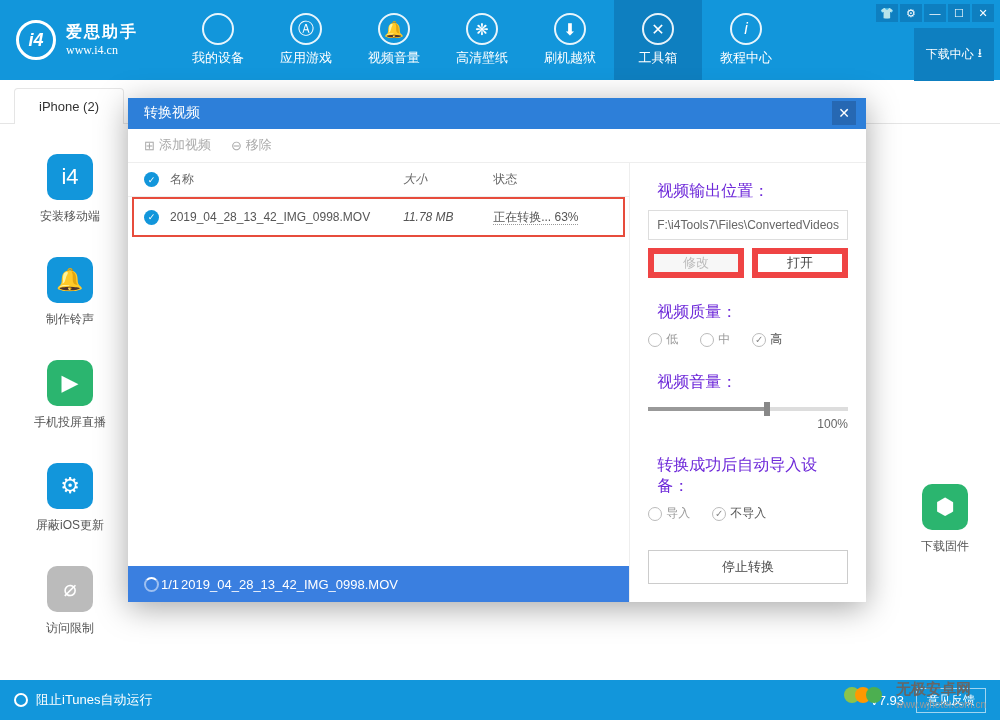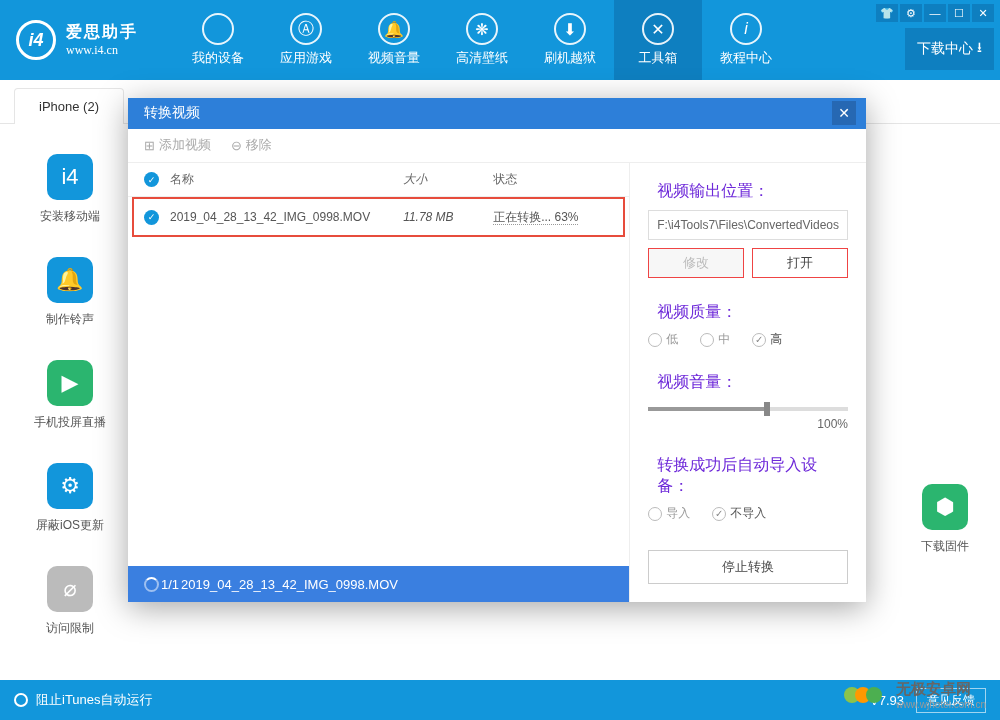--- a/index.html
+++ b/index.html
@@ -11,21 +11,21 @@
 .logo-circle { width: 40px; height: 40px; border-radius: 50%; border: 3px solid #fff; display: flex; align-items: center; justify-content: center; font-weight: bold; font-size: 18px; font-style: italic; }
 .logo-text .title { font-size: 16px; font-weight: bold; letter-spacing: 2px; }
 .logo-text .sub { font-size: 12px; font-family: Liberation Serif, serif; }
 .nav { display: flex; height: 100%; margin-left: 20px; }
 .nav-item { width: 88px; display: flex; flex-direction: column; align-items: center; justify-content: center; gap: 4px; font-size: 13px; cursor: pointer; }
 .nav-item.active { background: #0e7fc0; }
 .nav-icon { width: 32px; height: 32px; border-radius: 50%; border: 2px solid rgba(255,255,255,0.9); display: flex; align-items: center; justify-content: center; font-size: 16px; }
 .top-controls { position: absolute; right: 0; top: 0; display: flex; flex-direction: column; align-items: flex-end; gap: 6px; padding: 4px 6px; }
 .win-btns { display: flex; gap: 2px; }
 .win-btn { width: 22px; height: 18px; background: #0e7fc0; color: #fff; display: flex; align-items: center; justify-content: center; font-size: 11px; cursor: pointer; }
-.dl-center { background: #0e7fc0; color: #fff; font-size: 14px; padding: 9px 12px; cursor: pointer; display: flex; align-items: center; gap: 4px; }
+.dl-center { background: #0e7fc0; color: #fff; font-size: 12px; padding: 16px 12px; cursor: pointer; display: flex; align-items: center; gap: 4px; }
 
 
 .tabs-bar { height: 44px; border-bottom: 1px solid #e5e5e5; display: flex; align-items: flex-end; padding-left: 14px; }
 .tab { padding: 10px 24px; font-size: 13px; color: #333; border: 1px solid #e5e5e5; border-bottom: none; border-top-left-radius: 4px; border-top-right-radius: 4px; background: #fff; position: relative; top: 1px; }
 
 
 .content { position: relative; height: 556px; }
 .sidebar { position: absolute; left: 0; top: 0; width: 140px; padding-top: 30px; }
 .side-item { display: flex; flex-direction: column; align-items: center; gap: 8px; margin-bottom: 32px; font-size: 12px; color: #555; cursor: pointer; }
 .side-icon { width: 46px; height: 46px; border-radius: 10px; display: flex; align-items: center; justify-content: center; font-size: 22px; color: #fff; }
@@ -52,21 +52,21 @@
 .list-row { height: 40px; display: flex; align-items: center; padding: 0 16px; font-size: 12px; color: #555; }
 .highlight-box { position: absolute; left: 4px; top: 0; right: 4px; height: 40px; border: 2px solid #e74c3c; pointer-events: none; }
 .status-text { border-bottom: 1px dotted #999; }
 .modal-footer { height: 36px; background: #3a7fe0; color: #fff; display: flex; align-items: center; padding: 0 16px; font-size: 13px; gap: 2px; }
 .spinner-circle { width: 15px; height: 15px; border: 2px solid rgba(255,255,255,0.5); border-top-color: #fff; border-radius: 50%; }
 
 .right-pane { flex: 1; padding: 18px 18px; font-size: 12px; color: #555; }
 .field-label { font-size: 16px; color: #6d28d9; margin-bottom: 8px; margin-left: 9px; }
 .path-input { width: 100%; height: 30px; border: 1px solid #ddd; padding: 0 8px; font-size: 12px; color: #666; background: #fff; overflow: hidden; white-space: nowrap; line-height: 28px; }
 .btn-row { display: flex; gap: 8px; margin-top: 8px; }
-.btn { flex: 1; height: 30px; border: 1px solid #ef4444; background: #fff; font-size: 13px; color: #444; cursor: pointer; display: flex; align-items: center; justify-content: center; }
+.btn { flex: 1; height: 30px; border: 6px solid #ef4444; background: #fff; font-size: 13px; color: #444; cursor: pointer; display: flex; align-items: center; justify-content: center; }
 .btn.disabled { color: #bbb; background: #f7f7f7; }
 .section { margin-top: 24px; }
 .radio-row { display: flex; gap: 22px; margin-top: 8px; }
 .radio-opt { display: flex; align-items: center; gap: 4px; color: #999; }
 .radio-opt.checked { color: #555; }
 .radio-ring { width: 14px; height: 14px; border-radius: 50%; border: 1px solid #bbb; display: inline-flex; align-items: center; justify-content: center; }
 .radio-opt.checked .radio-ring::after { content: "✓"; font-size: 10px; color: #888; }
 .slider { position: relative; height: 4px; background: #ddd; margin: 14px 0 6px 0; }
 .slider-fill { position: absolute; left: 0; top: 0; height: 100%; width: 58%; background: #999; }
 .slider-thumb { position: absolute; top: -5px; left: 58%; width: 6px; height: 14px; background: #888; }

